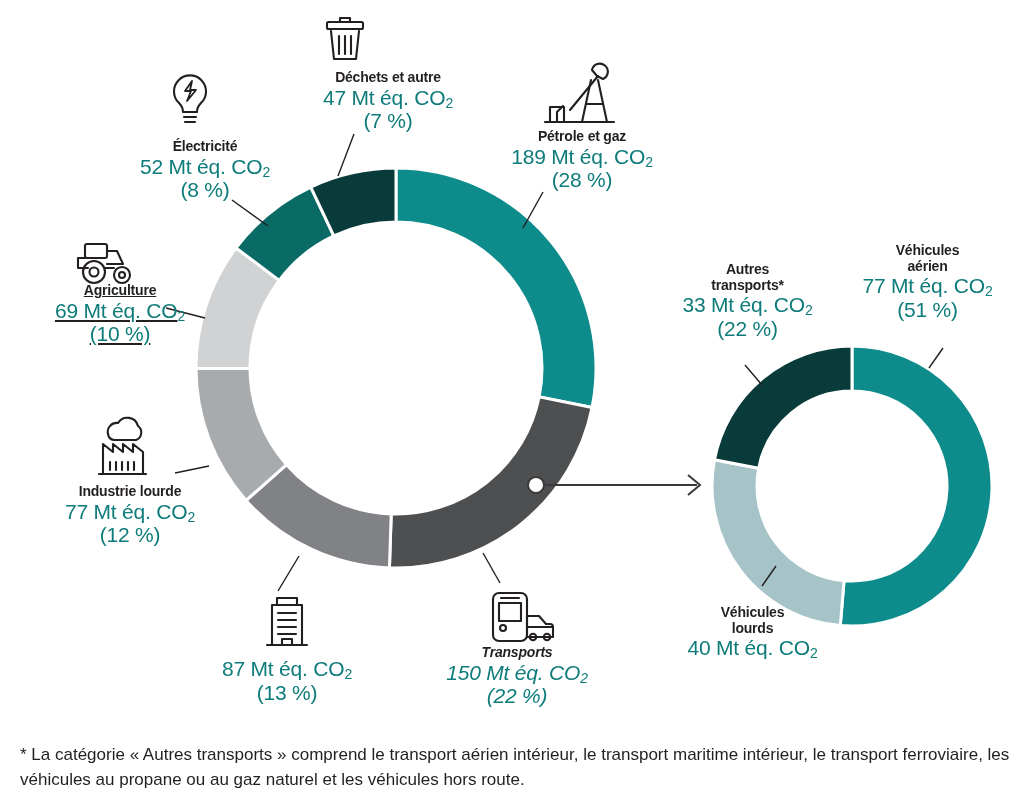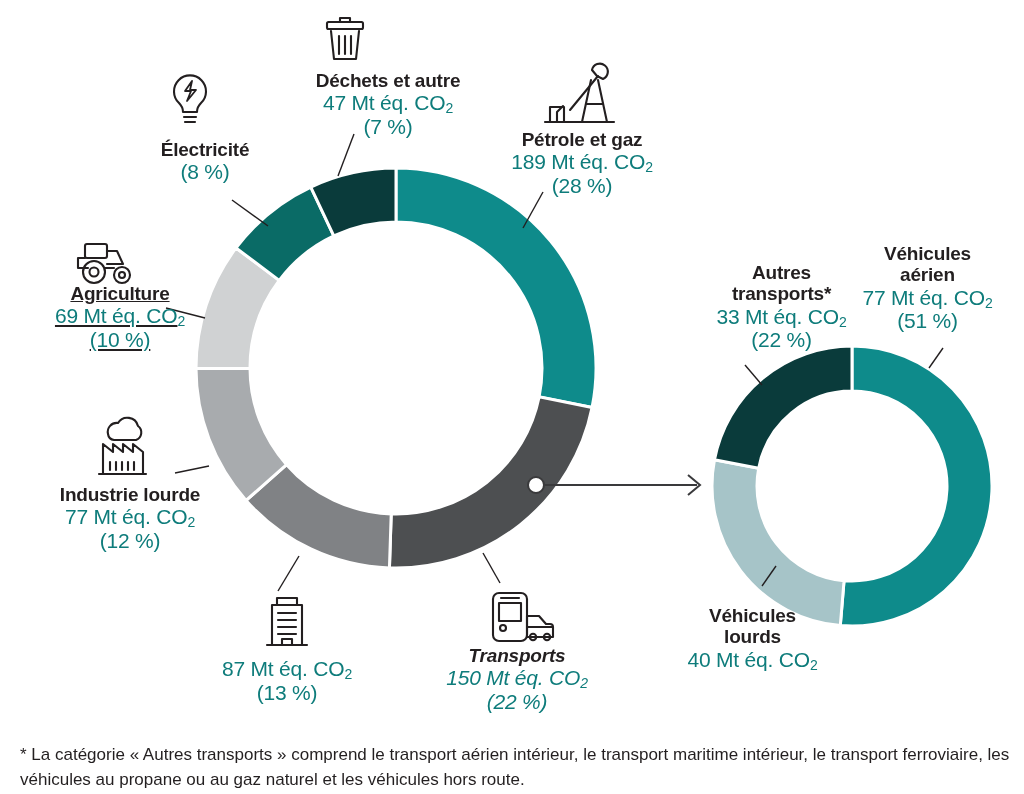--- a/index.html
+++ b/index.html
@@ -25,21 +25,21 @@
   }
   .lbl {
     position: absolute;
     text-align: center;
     line-height: 1.12;
     white-space: nowrap;
   }
   .lbl .title {
     display: block;
     font-weight: bold;
-    font-size: 19px;
+    font-size: 14px;
     color: #231f20;
     letter-spacing: -0.2px;
   }
   .lbl .val,
   .lbl .pct {
     display: block;
     font-size: 21px;
     color: #0e7c7b;
     letter-spacing: -0.2px;
   }
@@ -175,20 +175,21 @@
 </svg>
 
 <div class="lbl" style="left:273px; top:70px; width:230px;">
   <span class="title">Déchets et autre</span>
   <span class="val"><span>47 Mt éq. CO</span><sub>2</sub></span>
   <span class="pct">(7 %)</span>
 </div>
 
 <div class="lbl" style="left:90px; top:139px; width:230px;">
   <span class="title">Électricité</span>
+  <span class="val"><span>52 Mt éq. CO</span><sub>2</sub></span>
   <span class="pct">(8 %)</span>
 </div>
 
 <div class="lbl" style="left:5px; top:283px; width:230px;text-decoration:underline;">
   <span class="title">Agriculture</span>
   <span class="val"><span>69 Mt éq. CO</span><sub>2</sub></span>
   <span class="pct">(10 %)</span>
 </div>
 
 <div class="lbl" style="left:15px; top:484px; width:230px;">
@@ -207,21 +208,21 @@
   <span class="val"><span>150 Mt éq. CO</span><sub>2</sub></span>
   <span class="pct">(22 %)</span>
 </div>
 
 <div class="lbl" style="left:467px; top:129px; width:230px;">
   <span class="title">Pétrole et gaz</span>
   <span class="val"><span>189 Mt éq. CO</span><sub>2</sub></span>
   <span class="pct">(28 %)</span>
 </div>
 
-<div class="lbl" style="left:679px; top:262px; width:205px;">
+<div class="lbl" style="left:645px; top:262px; width:205px;">
   <span class="title">Autres</span>
   <span class="title">transports*</span>
   <span class="val"><span>33 Mt éq. CO</span><sub>2</sub></span>
   <span class="pct">(22 %)</span>
 </div>
 
 <div class="lbl" style="left:830px; top:243px; width:195px;">
   <span class="title">Véhicules</span>
   <span class="title">aérien</span>
   <span class="val"><span>77 Mt éq. CO</span><sub>2</sub></span>

